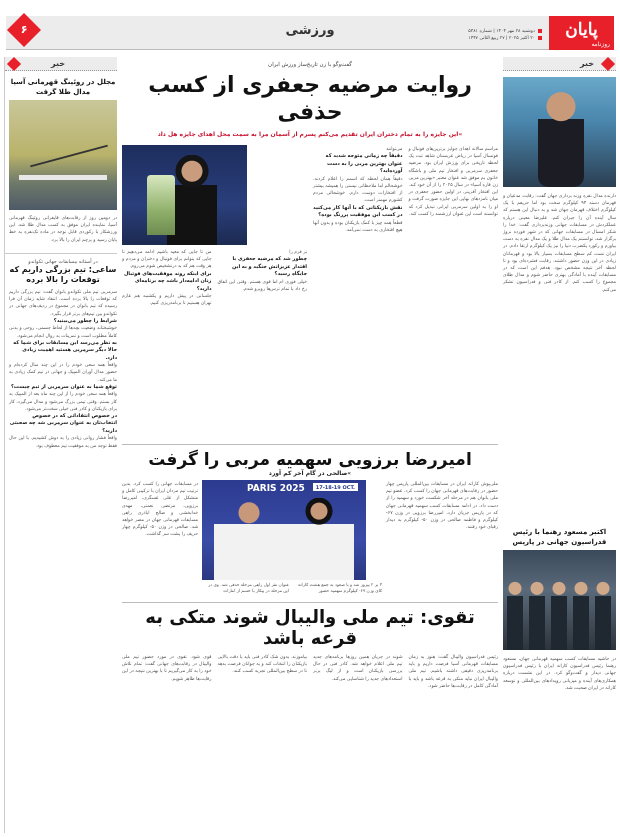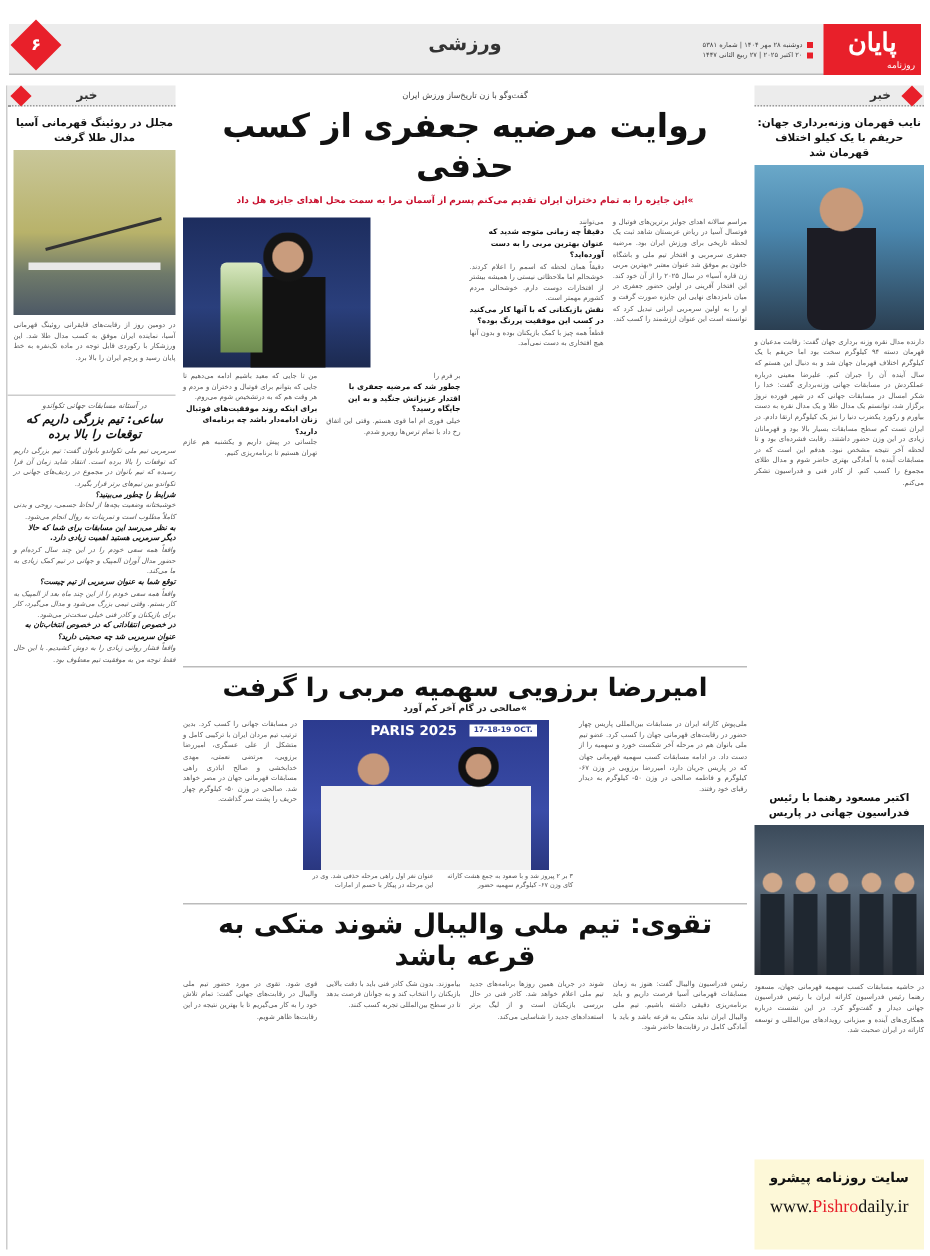--- a/index.html
+++ b/index.html
@@ -95,57 +95,52 @@
       <span>۶</span>
     </div>
 </header>
 
 <aside class="col-right">
   <div class="khabar-bar">
     <span class="diamond"></span>
     <span>خبر</span>
   </div>
   <article>
-    <h3 class="head-small">نایب قهرمان وزنه‌برداری جهان: حریفم با یک کیلو اختلاف قهرمان شد</h3>
     <div class="photo photo-athlete">
         <div class="figure"></div>
       </div>
     <p class="body-text" style="margin-top:5px;">دارنده مدال نقره وزنه برداری جهان گفت: رقابت مدعیان و قهرمان دسته ۹۴ کیلوگرم سخت بود اما حریفم با یک کیلوگرم اختلاف قهرمان جهان شد و به دنبال این هستم که سال آینده آن را جبران کنم. علیرضا معینی درباره عملکردش در مسابقات جهانی وزنه‌برداری گفت: خدا را شکر امسال در مسابقات جهانی که در شهر فورده نروژ برگزار شد، توانستم یک مدال طلا و یک مدال نقره به دست بیاورم و رکورد یکضرب دنیا را نیز یک کیلوگرم ارتقا دادم. در ایران تست کم سطح مسابقات بسیار بالا بود و قهرمانان زیادی در این وزن حضور داشتند. رقابت فشرده‌ای بود و تا لحظه آخر نتیجه مشخص نبود. هدفم این است که در مسابقات آینده با آمادگی بهتری حاضر شوم و مدال طلای مجموع را کسب کنم. از کادر فنی و فدراسیون تشکر می‌کنم.</p>
   </article>
   <article style="position:absolute; top:470px; left:0; right:0;">
     <h3 class="head-small">اکتبر مسعود رهنما با رئیس فدراسیون جهانی در پاریس</h3>
     <div class="photo photo-meeting">
       <div class="person" style="left:4px"></div>
         <div class="person" style="left:26px"></div>
         <div class="person" style="left:48px"></div>
         <div class="person" style="left:70px"></div>
         <div class="person" style="left:92px"></div>
     </div>
     <p class="body-text" style="margin-top:5px;">در حاشیه مسابقات کسب سهمیه قهرمانی جهان، مسعود رهنما رئیس فدراسیون کاراته ایران با رئیس فدراسیون جهانی دیدار و گفت‌وگو کرد. در این نشست درباره همکاری‌های آینده و میزبانی رویدادهای بین‌المللی و توسعه کاراته در ایران صحبت شد.</p>
   </article>
-  <div class="ad-box">
-    <div class="t1">سایت روزنامه پیشرو</div>
-    <div class="t2"><span>www.</span><b>Pishro</b><span>daily.ir</span></div>
-  </div>
 </aside>
 
 <aside class="col-left">
   <div class="khabar-bar">
     <span class="diamond"></span>
     <span>خبر</span>
   </div>
   <article style="padding-left:4px;">
     <h3 class="head-small">مجلل در روئینگ قهرمانی آسیا مدال طلا گرفت</h3>
     <div class="photo photo-rowing">
         <div class="oars"></div>
         <div class="boat"></div>
       </div>
     <p class="body-text" style="margin-top:4px;">در دومین روز از رقابت‌های قایقرانی روئینگ قهرمانی آسیا، نماینده ایران موفق به کسب مدال طلا شد. این ورزشکار با رکوردی قابل توجه در ماده تک‌نفره به خط پایان رسید و پرچم ایران را بالا برد.</p>
   </article>
-  <article style="padding-left:4px; margin-top:20px; border-top:1px solid #ccc; padding-top:4px;font-style:italic;">
+  <article style="padding-left:4px; margin-top:10px; border-top:1px solid #ccc; padding-top:4px;">
     <div class="body-text" style="text-align:center; font-size:5px;">در آستانه مسابقات جهانی تکواندو</div>
     <h3 class="head-small" style="font-size:8px;">ساعی: تیم بزرگی داریم که توقعات را بالا برده</h3>
     <p class="body-text">سرمربی تیم ملی تکواندو بانوان گفت: تیم بزرگی داریم که توقعات را بالا برده است. انتقاد شاید زمان آن فرا رسیده که تیم بانوان در مجموع در ردیف‌های جهانی در تکواندو بین تیم‌های برتر قرار بگیرد.</p>
     <p class="q">شرایط را چطور می‌بینید؟</p>
     <p class="body-text">خوشبختانه وضعیت بچه‌ها از لحاظ جسمی، روحی و بدنی کاملاً مطلوب است و تمرینات به روال انجام می‌شود.</p>
     <p class="q">به نظر می‌رسد این مسابقات برای شما که حالا دیگر سرمربی هستید اهمیت زیادی دارد.</p>
     <p class="body-text">واقعاً همه سعی خودم را در این چند سال کرده‌ام و حضور مدال آوران المپیک و جهانی در تیم کمک زیادی به ما می‌کند.</p>
     <p class="q">توقع شما به عنوان سرمربی از تیم چیست؟</p>
     <p class="body-text">واقعاً همه سعی خودم را از این چند ماه بعد از المپیک به کار بستم. وقتی تیمی بزرگ می‌شود و مدال می‌گیرد، کار برای بازیکنان و کادر فنی خیلی سخت‌تر می‌شود.</p>
     <p class="q">در خصوص انتقاداتی که در خصوص انتخاب‌تان به عنوان سرمربی شد چه صحبتی دارید؟</p>

